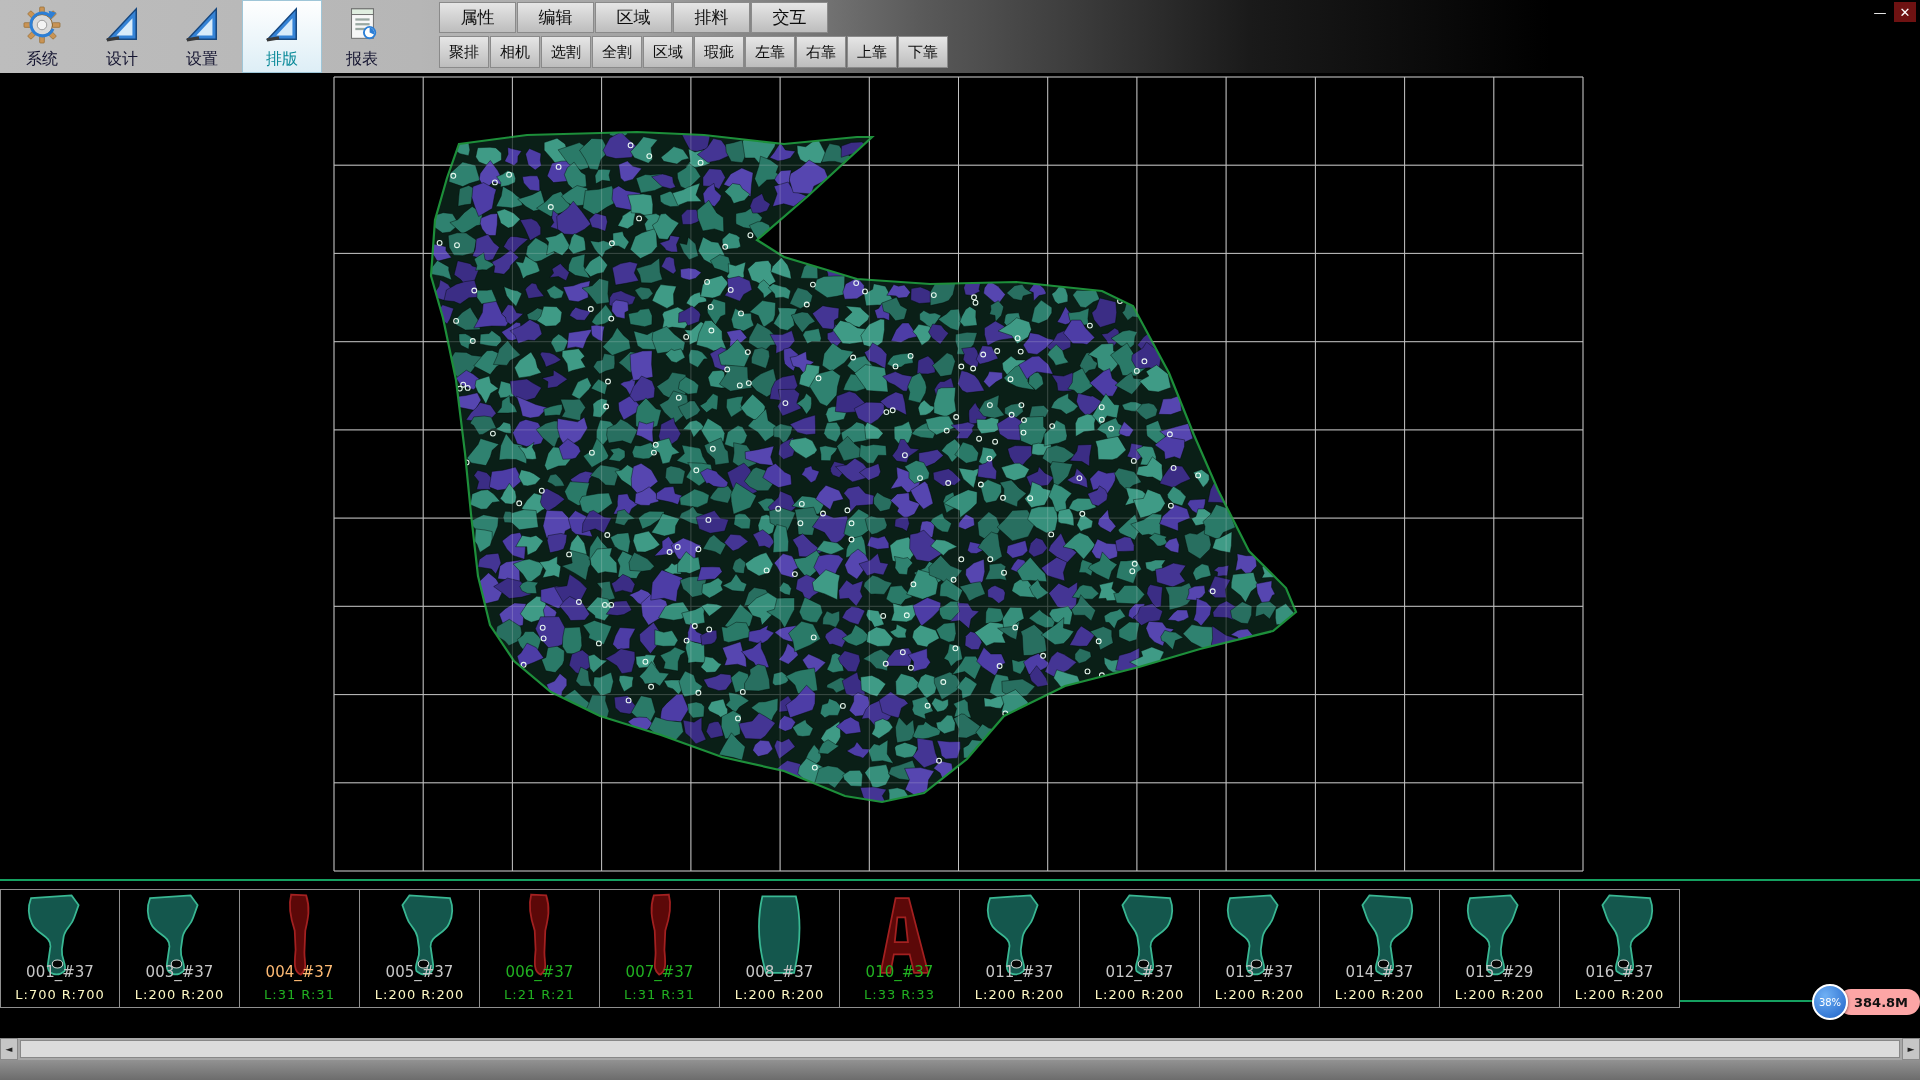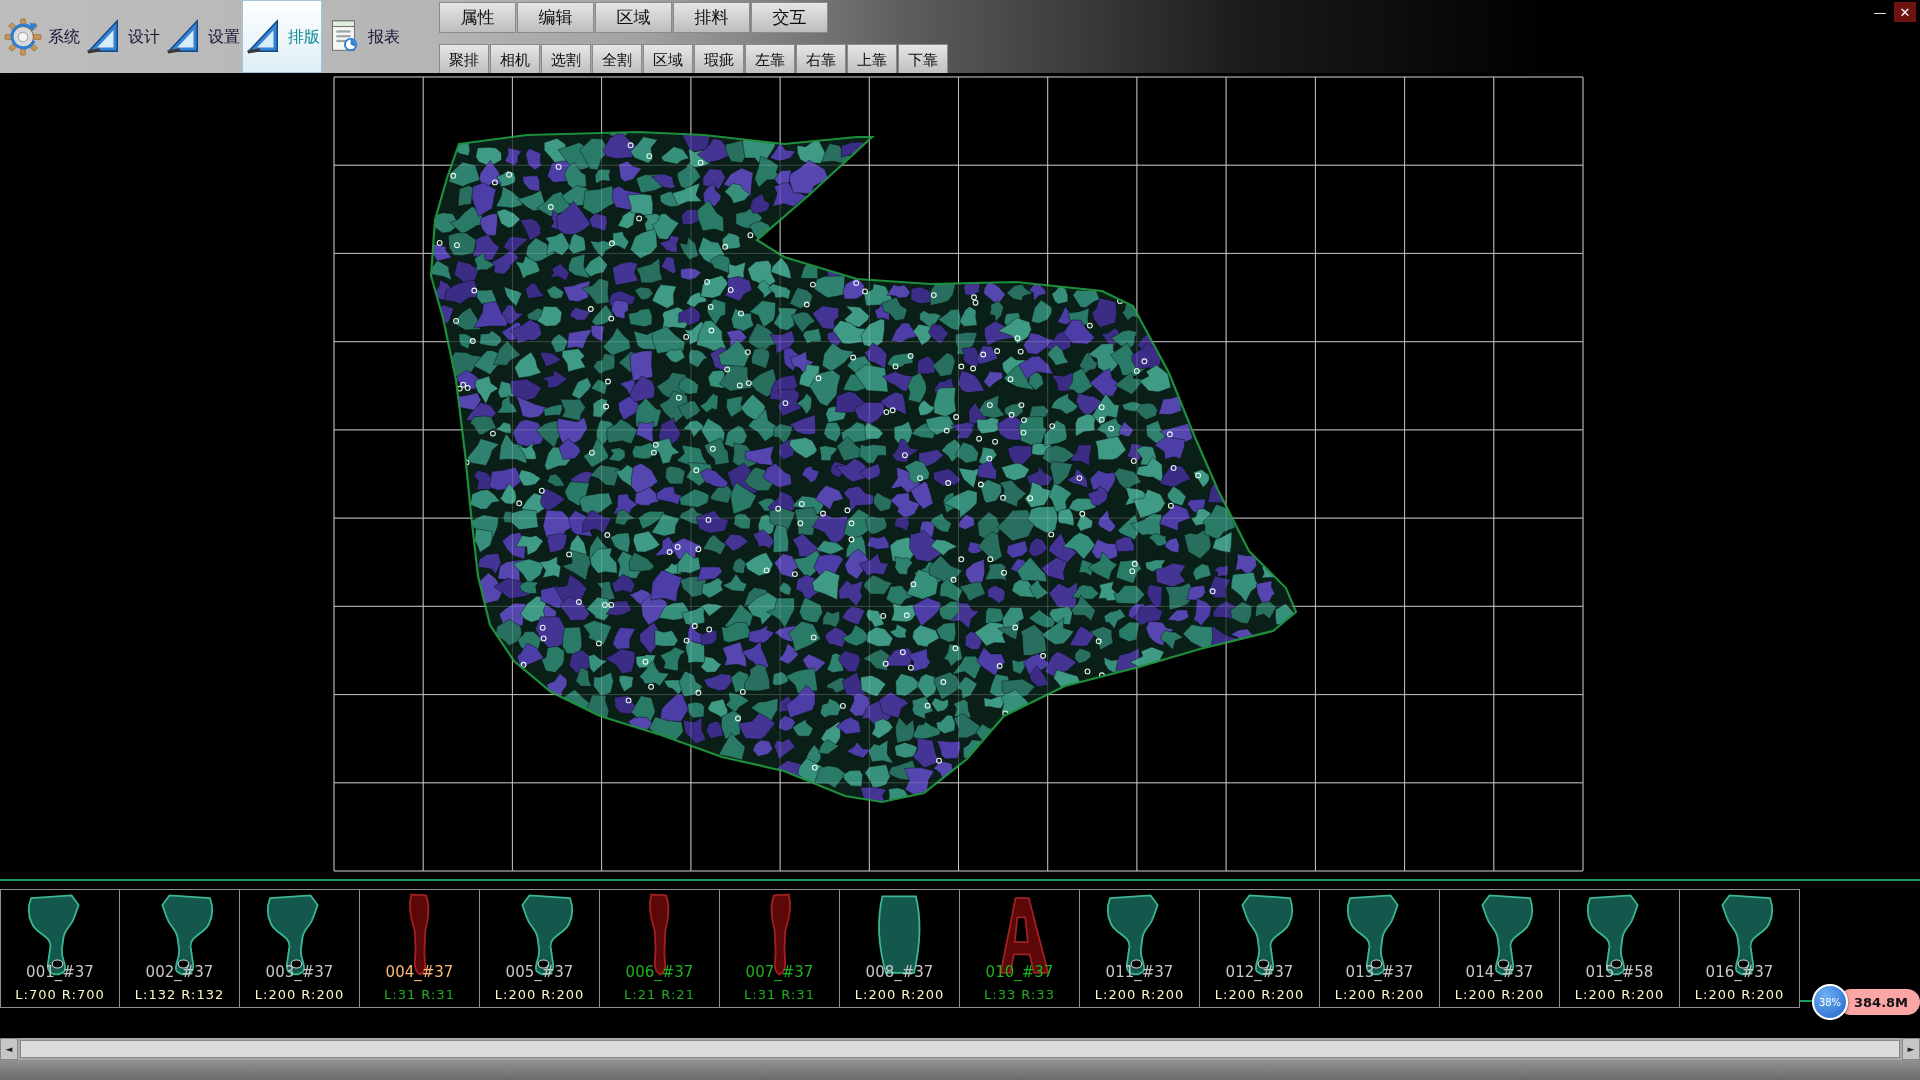--- a/index.html
+++ b/index.html
@@ -3,30 +3,30 @@
 <meta charset="utf-8">
 <style>
   *{margin:0;padding:0;box-sizing:border-box;}
   html,body{width:1920px;height:1080px;overflow:hidden;}
   body{background:#000;font-family:"DejaVu Sans","Liberation Sans",sans-serif;position:relative;cursor:default;}
 
   
   .topbar{position:absolute;top:0;left:0;width:1920px;height:73px;
     background:linear-gradient(90deg,#bdbdbd 0px,#b6b6b6 420px,#a2a2a2 640px,#5a5a5a 920px,#1a1a1a 1250px,#000 1550px);}
   .main-toolbar{position:absolute;left:2px;top:0;height:73px;display:flex;}
-  .tool-big{width:80px;height:73px;display:flex;flex-direction:row;align-items:center;justify-content:center;gap:6px;cursor:pointer;}
+  .tool-big{width:80px;height:73px;display:flex;flex-direction:column;align-items:center;justify-content:center;gap:6px;cursor:pointer;}
   .tool-big.active{background:linear-gradient(#ffffff,#ddeef6);box-shadow:inset 0 0 0 1px #9fc6d8;}
   .tool-big .lbl{font-size:16px;color:#141430;line-height:18px;}
   .tool-big.active .lbl{color:#0a8a99;}
   .big-icon{width:38px;height:38px;display:block;}
 
   .menu-rows{position:absolute;left:423px;top:0;padding-left:16px;}
   .menu-row{display:flex;}
   .row1{margin-top:2px;}
-  .row2{margin-top:11px;}
+  .row2{margin-top:3px;}
   .mbtn{display:flex;align-items:center;justify-content:center;color:#0d0d0d;
     background:linear-gradient(#e6e6e6,#bdbdbd);border:1px solid #8a8a8a;margin-right:1px;cursor:pointer;}
   .row1 .mbtn{width:77px;height:31px;font-size:17px;}
   .row2 .mbtn{width:50px;height:32px;font-size:15px;}
 
   .win-controls{position:absolute;right:4px;top:2px;display:flex;gap:3px;}
   .win-btn{width:22px;height:20px;color:#fff;display:flex;align-items:center;justify-content:center;font-size:13px;cursor:pointer;}
   .win-btn.close{background:#6e1212;}
 
   
@@ -1094,141 +1094,131 @@
         <g>
           <path d="M16,8 L62,5 L70,16 L65,30 C62,40 55,42 53,52 L51,66 C50,78 57,83 54,91 C46,98 34,95 35,84 L38,63 C39,51 22,49 17,37 C12,27 13,16 16,8 Z" fill="#14574d" stroke="#39b893" stroke-width="2"></path>
           <ellipse cx="46" cy="83" rx="6" ry="4.5" fill="#050505" stroke="#cfd8d4" stroke-width="1.2"></ellipse>
         </g>
       </svg>
       <div class="thumb-label">001_#37</div>
       <div class="thumb-lr">L:700 R:700</div>
     </div>
     <div class="thumb-cell">
       <svg viewBox="0 0 100 100">
+        <g>
+          <path d="M16,8 L62,5 L70,16 L65,30 C62,40 55,42 53,52 L51,66 C50,78 57,83 54,91 C46,98 34,95 35,84 L38,63 C39,51 22,49 17,37 C12,27 13,16 16,8 Z" fill="#14574d" stroke="#39b893" stroke-width="2"></path>
+          <ellipse cx="46" cy="83" rx="6" ry="4.5" fill="#050505" stroke="#cfd8d4" stroke-width="1.2"></ellipse>
+        </g>
+      </svg>
+      <div class="thumb-label">003_#37</div>
+      <div class="thumb-lr">L:200 R:200</div>
+    </div>
+    <div class="thumb-cell">
+      <svg viewBox="0 0 100 100">
+        <g>
+          <path d="M40,4 L57,5 C62,20 59,32 56,45 L55,70 C55,82 59,88 51,95 C42,92 44,79 45,67 L44,45 C39,30 37,15 40,4 Z" fill="#5c0808" stroke="#a32020" stroke-width="2"></path>
+        </g>
+      </svg>
+      <div class="thumb-label" style="color: #fdba74;">004_#37</div>
+      <div class="thumb-lr" style="color: rgb(33, 176, 33);">L:31 R:31</div>
+    </div>
+    <div class="thumb-cell">
+      <svg viewBox="0 0 100 100">
         <g transform="scale(-1,1) translate(-100,0)">
           <path d="M16,8 L62,5 L70,16 L65,30 C62,40 55,42 53,52 L51,66 C50,78 57,83 54,91 C46,98 34,95 35,84 L38,63 C39,51 22,49 17,37 C12,27 13,16 16,8 Z" fill="#14574d" stroke="#39b893" stroke-width="2"></path>
           <ellipse cx="46" cy="83" rx="6" ry="4.5" fill="#050505" stroke="#cfd8d4" stroke-width="1.2"></ellipse>
         </g>
       </svg>
-      <div class="thumb-label">002_#37</div>
-      <div class="thumb-lr">L:132 R:132</div>
+      <div class="thumb-label">005_#37</div>
+      <div class="thumb-lr">L:200 R:200</div>
+    </div>
+    <div class="thumb-cell">
+      <svg viewBox="0 0 100 100">
+        <g>
+          <path d="M40,4 L57,5 C62,20 59,32 56,45 L55,70 C55,82 59,88 51,95 C42,92 44,79 45,67 L44,45 C39,30 37,15 40,4 Z" fill="#5c0808" stroke="#a32020" stroke-width="2"></path>
+        </g>
+      </svg>
+      <div class="thumb-label" style="color: rgb(33, 176, 33);">006_#37</div>
+      <div class="thumb-lr" style="color: rgb(33, 176, 33);">L:21 R:21</div>
+    </div>
+    <div class="thumb-cell">
+      <svg viewBox="0 0 100 100">
+        <g transform="scale(-1,1) translate(-100,0)">
+          <path d="M40,4 L57,5 C62,20 59,32 56,45 L55,70 C55,82 59,88 51,95 C42,92 44,79 45,67 L44,45 C39,30 37,15 40,4 Z" fill="#5c0808" stroke="#a32020" stroke-width="2"></path>
+        </g>
+      </svg>
+      <div class="thumb-label" style="color: rgb(33, 176, 33);">007_#37</div>
+      <div class="thumb-lr" style="color: rgb(33, 176, 33);">L:31 R:31</div>
+    </div>
+    <div class="thumb-cell">
+      <svg viewBox="0 0 100 100">
+        <g>
+          <path d="M30,6 L68,6 C75,34 73,62 66,93 L34,93 C25,62 24,32 30,6 Z" fill="#14574d" stroke="#39b893" stroke-width="2"></path>
+        </g>
+      </svg>
+      <div class="thumb-label">008_#37</div>
+      <div class="thumb-lr">L:200 R:200</div>
+    </div>
+    <div class="thumb-cell">
+      <svg viewBox="0 0 100 100">
+        <g>
+          <path d="M28,93 L45,8 L60,8 L82,93 L66,93 L61,72 L43,72 L39,93 Z M47,30 L56,30 L59,58 L44,58 Z" fill="#5c0808" stroke="#a32020" stroke-width="2" fill-rule="evenodd"></path>
+        </g>
+      </svg>
+      <div class="thumb-label" style="color: rgb(33, 176, 33);">010_#37</div>
+      <div class="thumb-lr" style="color: rgb(33, 176, 33);">L:33 R:33</div>
     </div>
     <div class="thumb-cell">
       <svg viewBox="0 0 100 100">
         <g>
           <path d="M16,8 L62,5 L70,16 L65,30 C62,40 55,42 53,52 L51,66 C50,78 57,83 54,91 C46,98 34,95 35,84 L38,63 C39,51 22,49 17,37 C12,27 13,16 16,8 Z" fill="#14574d" stroke="#39b893" stroke-width="2"></path>
           <ellipse cx="46" cy="83" rx="6" ry="4.5" fill="#050505" stroke="#cfd8d4" stroke-width="1.2"></ellipse>
         </g>
       </svg>
-      <div class="thumb-label">003_#37</div>
+      <div class="thumb-label">011_#37</div>
       <div class="thumb-lr">L:200 R:200</div>
-    </div>
-    <div class="thumb-cell">
-      <svg viewBox="0 0 100 100">
-        <g>
-          <path d="M40,4 L57,5 C62,20 59,32 56,45 L55,70 C55,82 59,88 51,95 C42,92 44,79 45,67 L44,45 C39,30 37,15 40,4 Z" fill="#5c0808" stroke="#a32020" stroke-width="2"></path>
-        </g>
-      </svg>
-      <div class="thumb-label" style="color: #fdba74;">004_#37</div>
-      <div class="thumb-lr" style="color: rgb(33, 176, 33);">L:31 R:31</div>
     </div>
     <div class="thumb-cell">
       <svg viewBox="0 0 100 100">
         <g transform="scale(-1,1) translate(-100,0)">
           <path d="M16,8 L62,5 L70,16 L65,30 C62,40 55,42 53,52 L51,66 C50,78 57,83 54,91 C46,98 34,95 35,84 L38,63 C39,51 22,49 17,37 C12,27 13,16 16,8 Z" fill="#14574d" stroke="#39b893" stroke-width="2"></path>
           <ellipse cx="46" cy="83" rx="6" ry="4.5" fill="#050505" stroke="#cfd8d4" stroke-width="1.2"></ellipse>
         </g>
       </svg>
-      <div class="thumb-label">005_#37</div>
+      <div class="thumb-label">012_#37</div>
       <div class="thumb-lr">L:200 R:200</div>
-    </div>
-    <div class="thumb-cell">
-      <svg viewBox="0 0 100 100">
-        <g>
-          <path d="M40,4 L57,5 C62,20 59,32 56,45 L55,70 C55,82 59,88 51,95 C42,92 44,79 45,67 L44,45 C39,30 37,15 40,4 Z" fill="#5c0808" stroke="#a32020" stroke-width="2"></path>
-        </g>
-      </svg>
-      <div class="thumb-label" style="color: rgb(33, 176, 33);">006_#37</div>
-      <div class="thumb-lr" style="color: rgb(33, 176, 33);">L:21 R:21</div>
-    </div>
-    <div class="thumb-cell">
-      <svg viewBox="0 0 100 100">
-        <g transform="scale(-1,1) translate(-100,0)">
-          <path d="M40,4 L57,5 C62,20 59,32 56,45 L55,70 C55,82 59,88 51,95 C42,92 44,79 45,67 L44,45 C39,30 37,15 40,4 Z" fill="#5c0808" stroke="#a32020" stroke-width="2"></path>
-        </g>
-      </svg>
-      <div class="thumb-label" style="color: rgb(33, 176, 33);">007_#37</div>
-      <div class="thumb-lr" style="color: rgb(33, 176, 33);">L:31 R:31</div>
-    </div>
-    <div class="thumb-cell">
-      <svg viewBox="0 0 100 100">
-        <g>
-          <path d="M30,6 L68,6 C75,34 73,62 66,93 L34,93 C25,62 24,32 30,6 Z" fill="#14574d" stroke="#39b893" stroke-width="2"></path>
-        </g>
-      </svg>
-      <div class="thumb-label">008_#37</div>
-      <div class="thumb-lr">L:200 R:200</div>
-    </div>
-    <div class="thumb-cell">
-      <svg viewBox="0 0 100 100">
-        <g>
-          <path d="M28,93 L45,8 L60,8 L82,93 L66,93 L61,72 L43,72 L39,93 Z M47,30 L56,30 L59,58 L44,58 Z" fill="#5c0808" stroke="#a32020" stroke-width="2" fill-rule="evenodd"></path>
-        </g>
-      </svg>
-      <div class="thumb-label" style="color: rgb(33, 176, 33);">010_#37</div>
-      <div class="thumb-lr" style="color: rgb(33, 176, 33);">L:33 R:33</div>
     </div>
     <div class="thumb-cell">
       <svg viewBox="0 0 100 100">
         <g>
           <path d="M16,8 L62,5 L70,16 L65,30 C62,40 55,42 53,52 L51,66 C50,78 57,83 54,91 C46,98 34,95 35,84 L38,63 C39,51 22,49 17,37 C12,27 13,16 16,8 Z" fill="#14574d" stroke="#39b893" stroke-width="2"></path>
           <ellipse cx="46" cy="83" rx="6" ry="4.5" fill="#050505" stroke="#cfd8d4" stroke-width="1.2"></ellipse>
         </g>
       </svg>
-      <div class="thumb-label">011_#37</div>
+      <div class="thumb-label">013_#37</div>
       <div class="thumb-lr">L:200 R:200</div>
     </div>
     <div class="thumb-cell">
       <svg viewBox="0 0 100 100">
         <g transform="scale(-1,1) translate(-100,0)">
           <path d="M16,8 L62,5 L70,16 L65,30 C62,40 55,42 53,52 L51,66 C50,78 57,83 54,91 C46,98 34,95 35,84 L38,63 C39,51 22,49 17,37 C12,27 13,16 16,8 Z" fill="#14574d" stroke="#39b893" stroke-width="2"></path>
           <ellipse cx="46" cy="83" rx="6" ry="4.5" fill="#050505" stroke="#cfd8d4" stroke-width="1.2"></ellipse>
         </g>
       </svg>
-      <div class="thumb-label">012_#37</div>
+      <div class="thumb-label">014_#37</div>
       <div class="thumb-lr">L:200 R:200</div>
     </div>
     <div class="thumb-cell">
       <svg viewBox="0 0 100 100">
         <g>
           <path d="M16,8 L62,5 L70,16 L65,30 C62,40 55,42 53,52 L51,66 C50,78 57,83 54,91 C46,98 34,95 35,84 L38,63 C39,51 22,49 17,37 C12,27 13,16 16,8 Z" fill="#14574d" stroke="#39b893" stroke-width="2"></path>
           <ellipse cx="46" cy="83" rx="6" ry="4.5" fill="#050505" stroke="#cfd8d4" stroke-width="1.2"></ellipse>
         </g>
       </svg>
-      <div class="thumb-label">013_#37</div>
-      <div class="thumb-lr">L:200 R:200</div>
-    </div>
-    <div class="thumb-cell">
-      <svg viewBox="0 0 100 100">
-        <g transform="scale(-1,1) translate(-100,0)">
-          <path d="M16,8 L62,5 L70,16 L65,30 C62,40 55,42 53,52 L51,66 C50,78 57,83 54,91 C46,98 34,95 35,84 L38,63 C39,51 22,49 17,37 C12,27 13,16 16,8 Z" fill="#14574d" stroke="#39b893" stroke-width="2"></path>
-          <ellipse cx="46" cy="83" rx="6" ry="4.5" fill="#050505" stroke="#cfd8d4" stroke-width="1.2"></ellipse>
-        </g>
-      </svg>
-      <div class="thumb-label">014_#37</div>
-      <div class="thumb-lr">L:200 R:200</div>
-    </div>
-    <div class="thumb-cell">
-      <svg viewBox="0 0 100 100">
-        <g>
-          <path d="M16,8 L62,5 L70,16 L65,30 C62,40 55,42 53,52 L51,66 C50,78 57,83 54,91 C46,98 34,95 35,84 L38,63 C39,51 22,49 17,37 C12,27 13,16 16,8 Z" fill="#14574d" stroke="#39b893" stroke-width="2"></path>
-          <ellipse cx="46" cy="83" rx="6" ry="4.5" fill="#050505" stroke="#cfd8d4" stroke-width="1.2"></ellipse>
-        </g>
-      </svg>
-      <div class="thumb-label">015_#58</div>
+      <div class="thumb-label">015_#29</div>
       <div class="thumb-lr">L:200 R:200</div>
     </div>
     <div class="thumb-cell">
       <svg viewBox="0 0 100 100">
         <g transform="scale(-1,1) translate(-100,0)">
           <path d="M16,8 L62,5 L70,16 L65,30 C62,40 55,42 53,52 L51,66 C50,78 57,83 54,91 C46,98 34,95 35,84 L38,63 C39,51 22,49 17,37 C12,27 13,16 16,8 Z" fill="#14574d" stroke="#39b893" stroke-width="2"></path>
           <ellipse cx="46" cy="83" rx="6" ry="4.5" fill="#050505" stroke="#cfd8d4" stroke-width="1.2"></ellipse>
         </g>
       </svg>
       <div class="thumb-label">016_#37</div>

